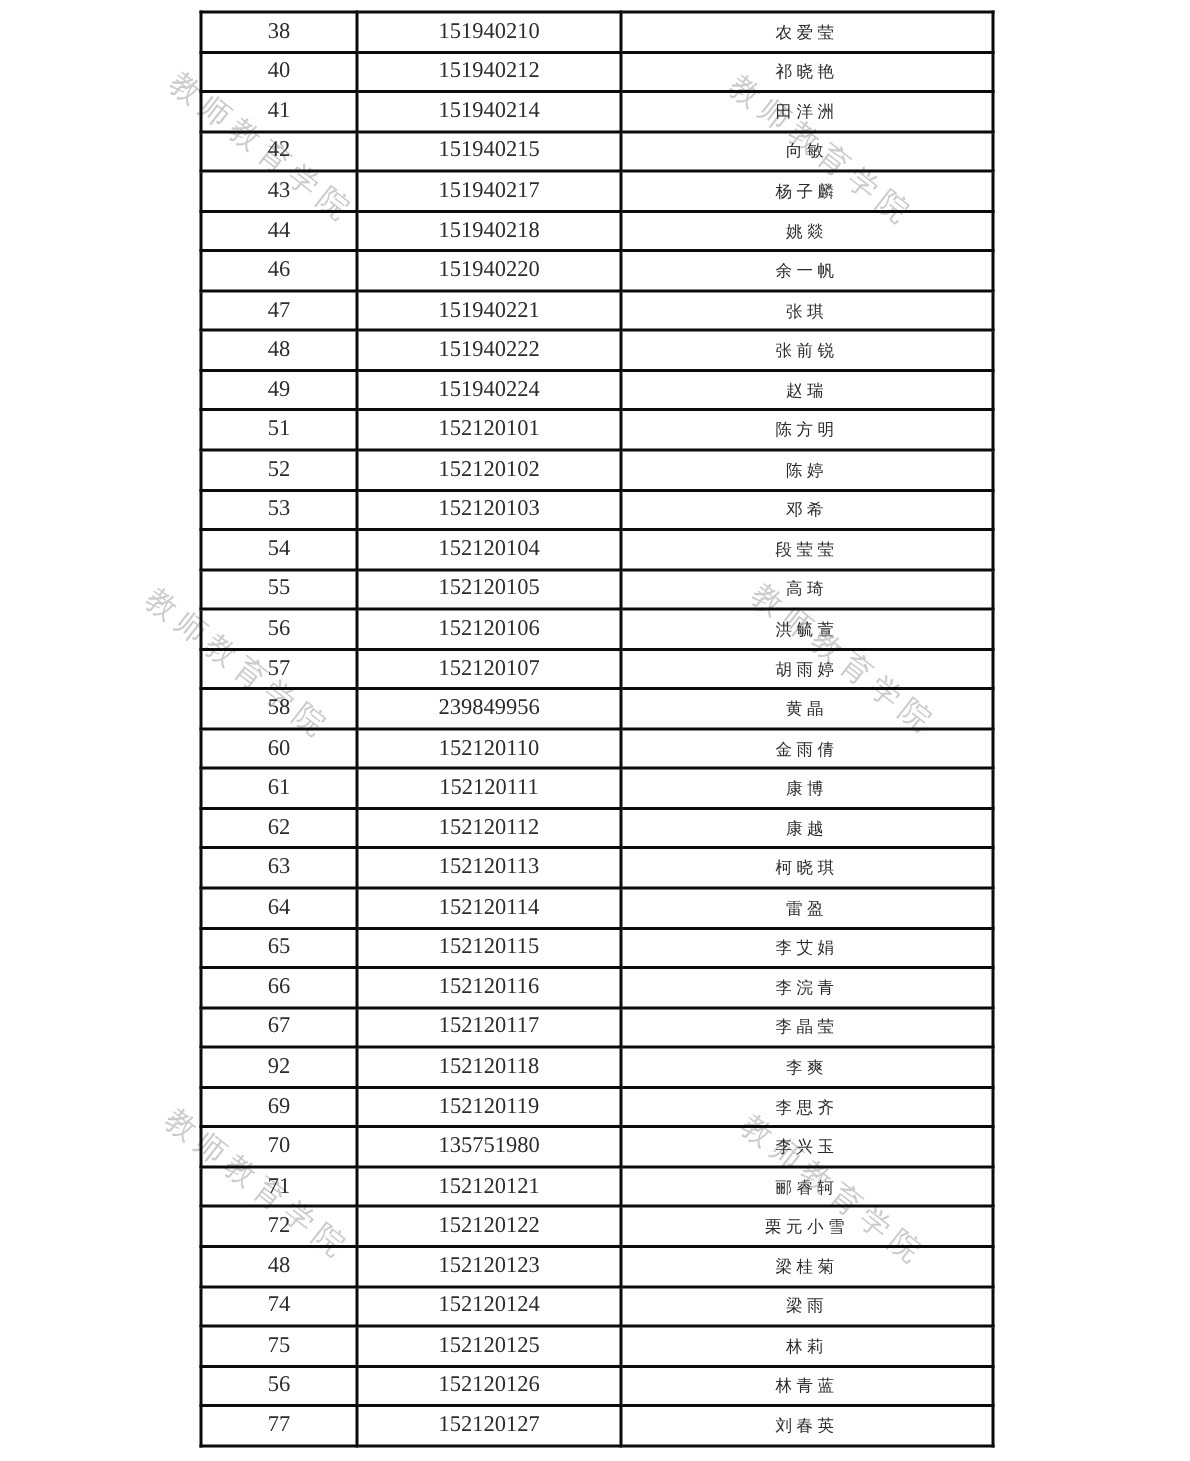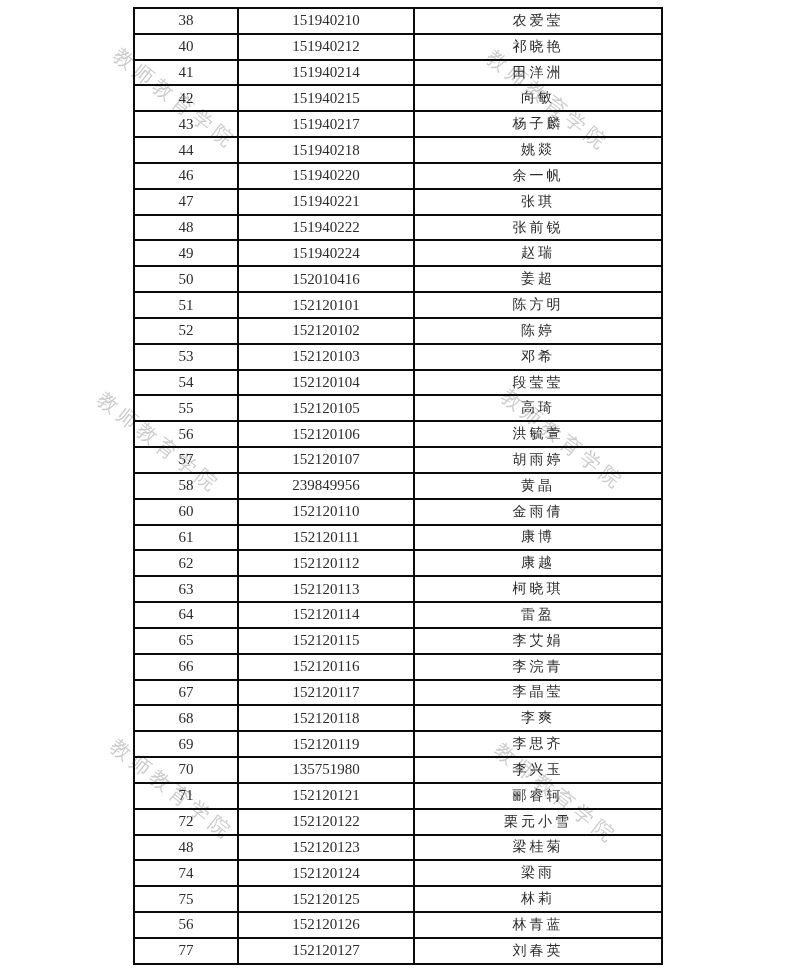--- a/index.html
+++ b/index.html
@@ -58,21 +58,21 @@
     overflow: hidden;
   }
   col.c-no   { width: 104px; }
   col.c-id   { width: 176px; }
   col.c-name { width: 248px; }
   td.col-no, td.col-id {
     font-family: "Liberation Serif", serif;
     font-size: 15px;
   }
   td.col-name {
-    font-size: 14px;
+    font-size: 11px;
     letter-spacing: 3px;
   }
 </style>
 </head>
 <body>
 
 <div class="page">
   <div class="watermark-layer">
       <div class="watermark" style="left: 124px; top: 42px; color: rgb(198, 198, 198);">教师教育学院</div>
       <div class="watermark" style="left: 497px; top: 44px; color: rgb(198, 198, 198);">教师教育学院</div>
@@ -132,25 +132,20 @@
           <td class="col-no">48</td>
           <td class="col-id">151940222</td>
           <td class="col-name">张前锐</td>
         </tr>
         <tr>
           <td class="col-no">49</td>
           <td class="col-id">151940224</td>
           <td class="col-name">赵瑞</td>
         </tr>
         <tr>
-          <td class="col-no">50</td>
-          <td class="col-id">152010416</td>
-          <td class="col-name">姜超</td>
-        </tr>
-        <tr>
           <td class="col-no">51</td>
           <td class="col-id">152120101</td>
           <td class="col-name">陈方明</td>
         </tr>
         <tr>
           <td class="col-no">52</td>
           <td class="col-id">152120102</td>
           <td class="col-name">陈婷</td>
         </tr>
         <tr>
@@ -217,21 +212,21 @@
           <td class="col-no">66</td>
           <td class="col-id">152120116</td>
           <td class="col-name">李浣青</td>
         </tr>
         <tr>
           <td class="col-no">67</td>
           <td class="col-id">152120117</td>
           <td class="col-name">李晶莹</td>
         </tr>
         <tr>
-          <td class="col-no">68</td>
+          <td class="col-no">92</td>
           <td class="col-id">152120118</td>
           <td class="col-name">李爽</td>
         </tr>
         <tr>
           <td class="col-no">69</td>
           <td class="col-id">152120119</td>
           <td class="col-name">李思齐</td>
         </tr>
         <tr>
           <td class="col-no">70</td>

